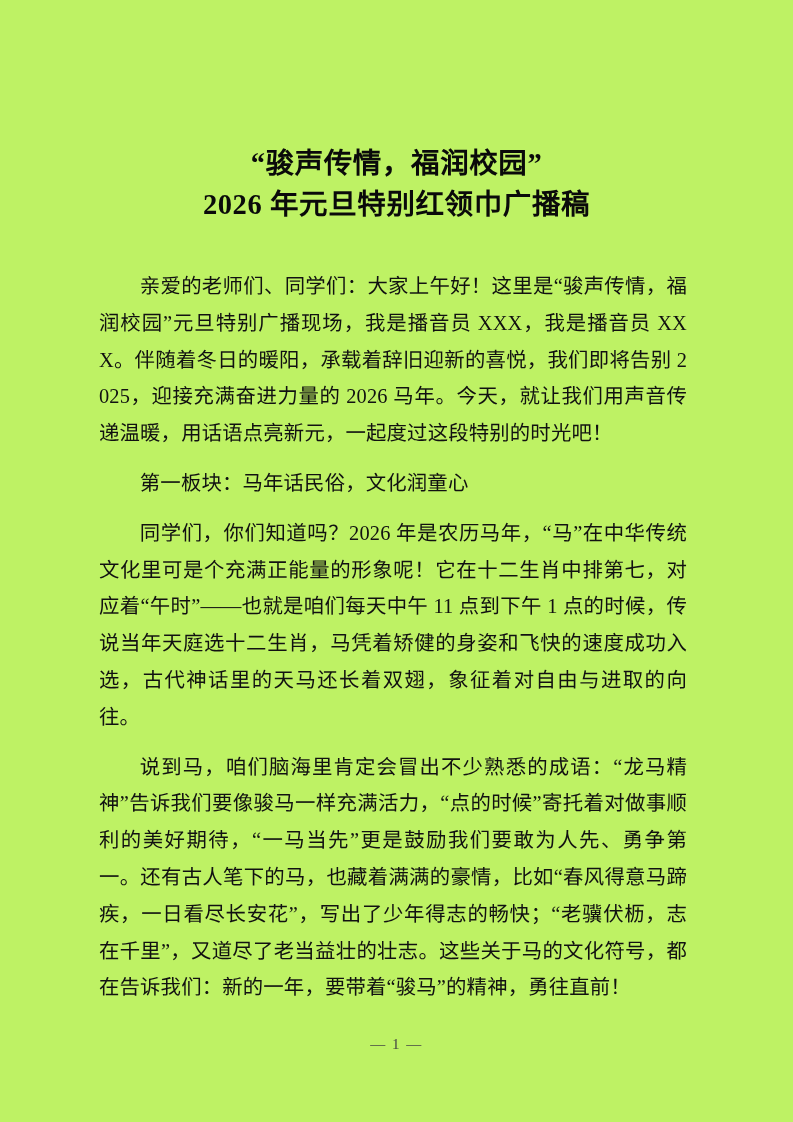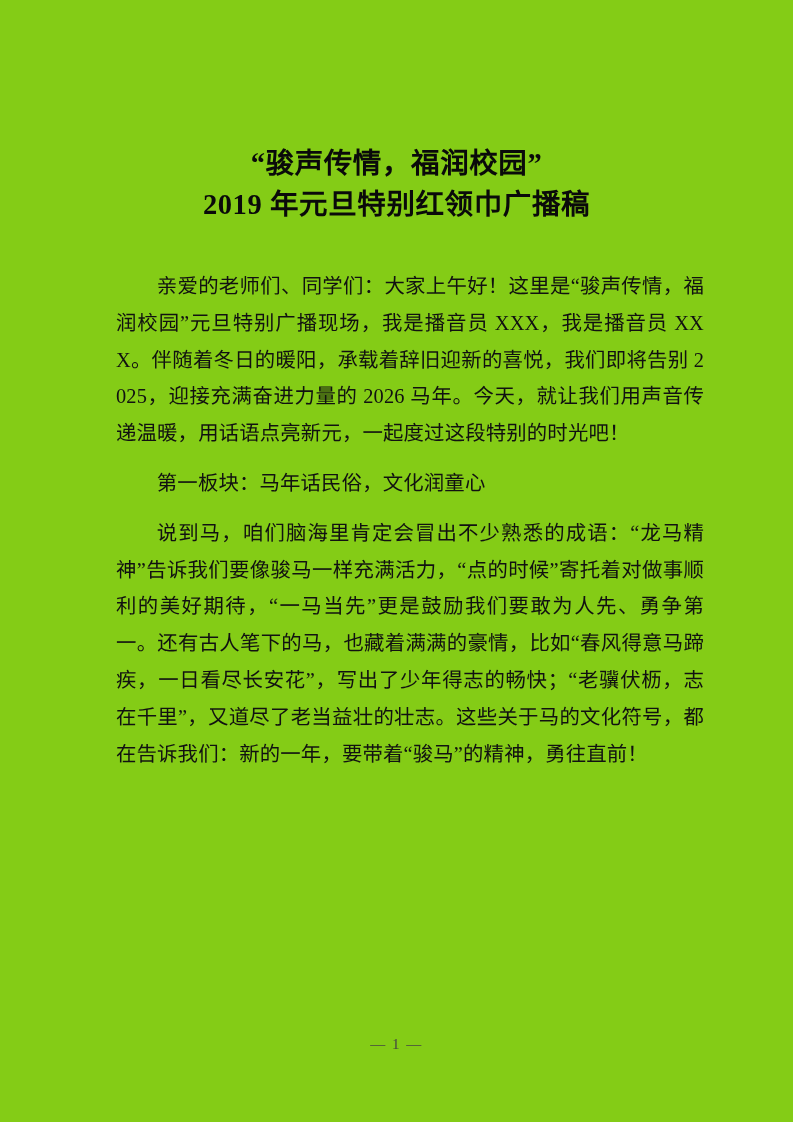--- a/index.html
+++ b/index.html
@@ -14,21 +14,21 @@
     position: relative;
     overflow: hidden;
     font-family: "Liberation Serif", "DejaVu Serif", serif;
     color: #000000;
     -webkit-font-smoothing: antialiased;
   }
 
   .page {
     position: absolute;
     inset: 0;
-    background: #84cc16;
+    background: #bef264;
     box-sizing: border-box;
     padding: 0;
   }
 
   
   .title-block {
     position: absolute;
     left: 0;
     right: 0;
     top: 143px;
@@ -41,21 +41,21 @@
     font-size: 28.5px;
     line-height: 41px;
     letter-spacing: 0.6px;
     color: #0a0a0a;
     white-space: nowrap;
   }
 
   
   .body-block {
     position: absolute;
-    left: 116px;
+    left: 99px;
     top: 268px;
     width: 588px;
   }
 
   p.para {
     margin: 0;
     font-family: "Liberation Serif", "DejaVu Serif", serif;
     font-size: 20.4px;
     line-height: 36.8px;
     color: #111111;
@@ -88,26 +88,27 @@
     letter-spacing: 1.5px;
   }
 </style>
 </head>
 <body>
 
 <div class="page">
 
   <div class="title-block">
     <span class="title-line">“骏声传情，福润校园”</span>
-    <span class="title-line">2019 年元旦特别红领巾广播稿</span>
+    <span class="title-line">2026 年元旦特别红领巾广播稿</span>
   </div>
 
   <div class="body-block">
     <p class="para">亲爱的老师们、同学们：大家上午好！这里是“骏声传情，福润校园”元旦特别广播现场，我是播音员 XXX，我是播音员 XXX。伴随着冬日的暖阳，承载着辞旧迎新的喜悦，我们即将告别 2025，迎接充满奋进力量的 2026 马年。今天，就让我们用声音传递温暖，用话语点亮新元，一起度过这段特别的时光吧！</p>
     <p class="para">第一板块：马年话民俗，文化润童心</p>
+    <p class="para">同学们，你们知道吗？2026 年是农历马年，“马”在中华传统文化里可是个充满正能量的形象呢！它在十二生肖中排第七，对应着“午时”——也就是咱们每天中午 11 点到下午 1 点的时候，传说当年天庭选十二生肖，马凭着矫健的身姿和飞快的速度成功入选，古代神话里的天马还长着双翅，象征着对自由与进取的向往。</p>
     <p class="para gap-before">说到马，咱们脑海里肯定会冒出不少熟悉的成语：“龙马精神”告诉我们要像骏马一样充满活力，“点的时候”寄托着对做事顺利的美好期待，“一马当先”更是鼓励我们要敢为人先、勇争第一。还有古人笔下的马，也藏着满满的豪情，比如“春风得意马蹄疾，一日看尽长安花”，写出了少年得志的畅快；“老骥伏枥，志在千里”，又道尽了老当益壮的壮志。这些关于马的文化符号，都在告诉我们：新的一年，要带着“骏马”的精神，勇往直前！</p>
   </div>
 
   <div class="footer">
     <span class="page-number">— 1 —</span>
   </div>
 
 </div>
 
 </body></html>

